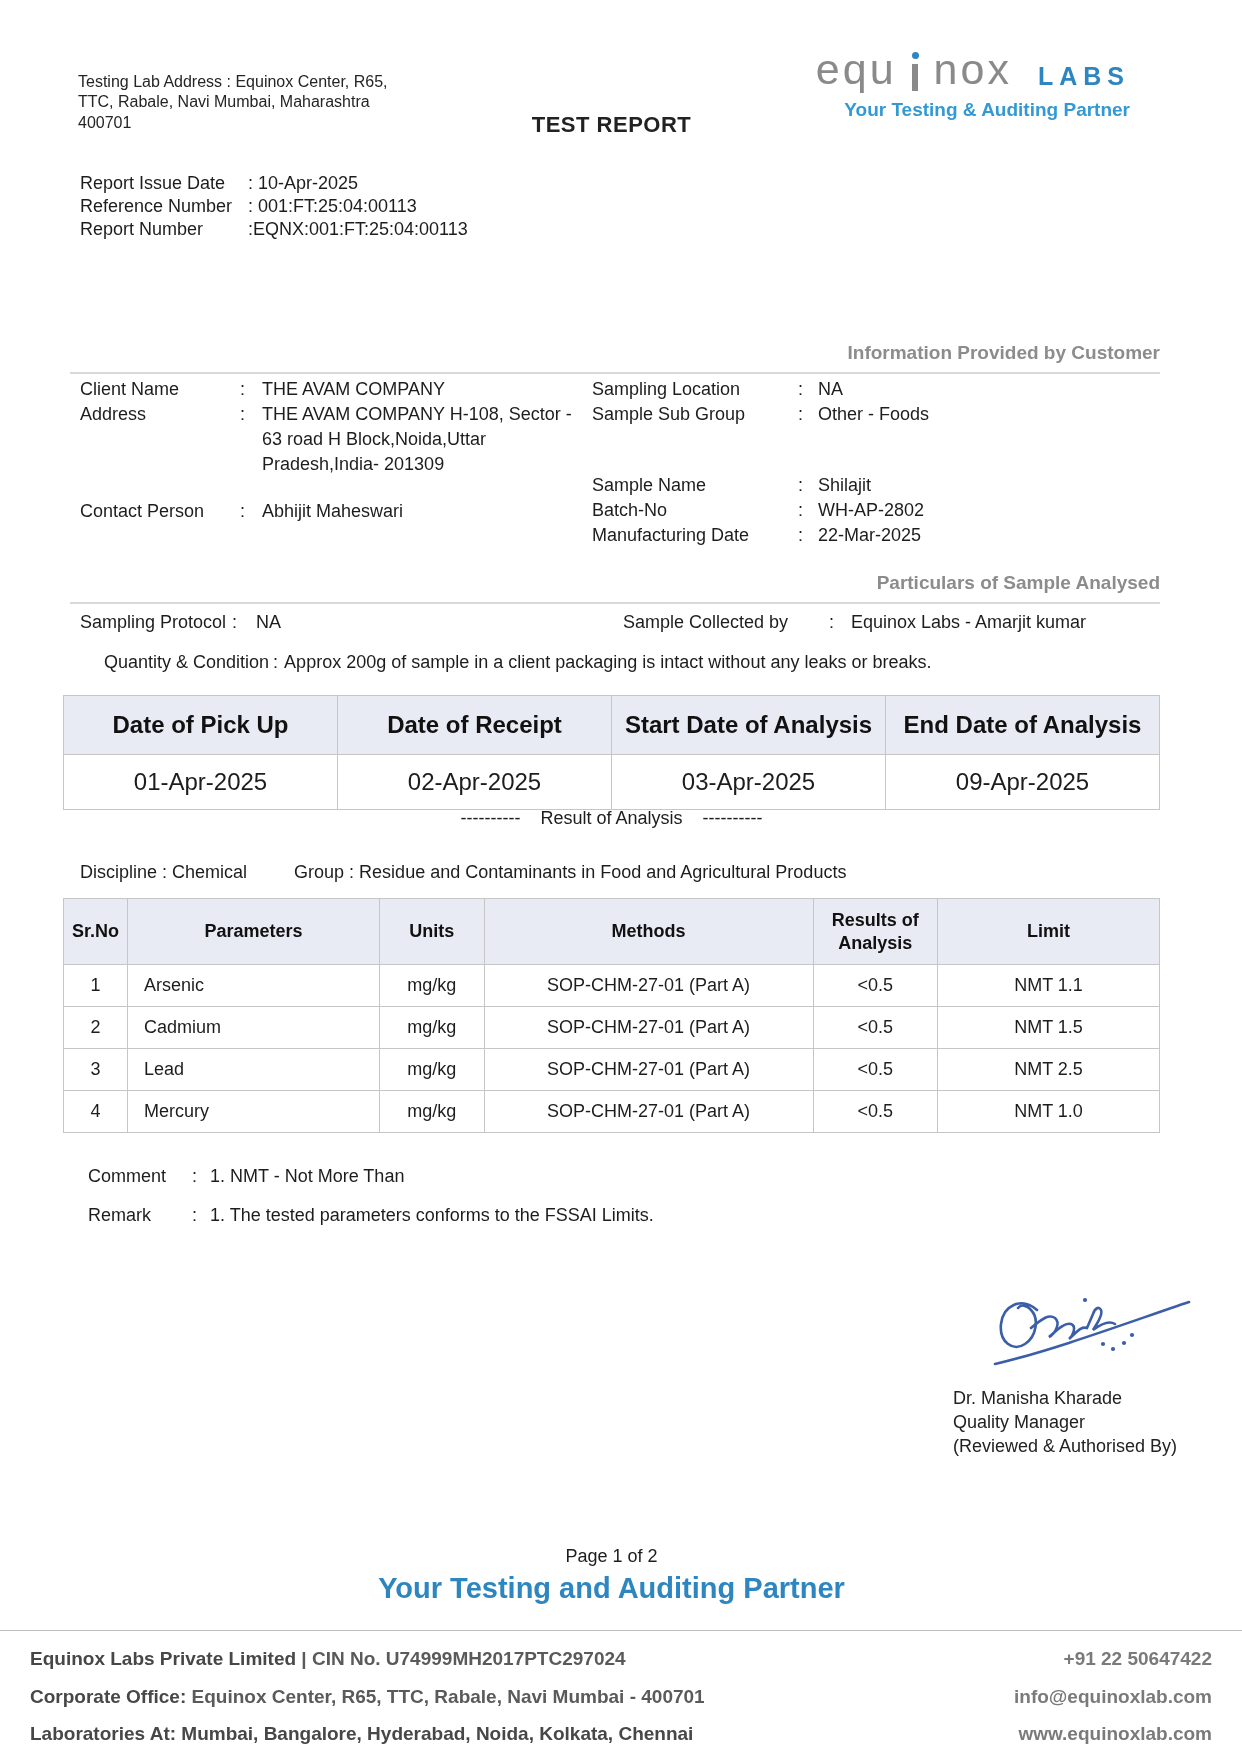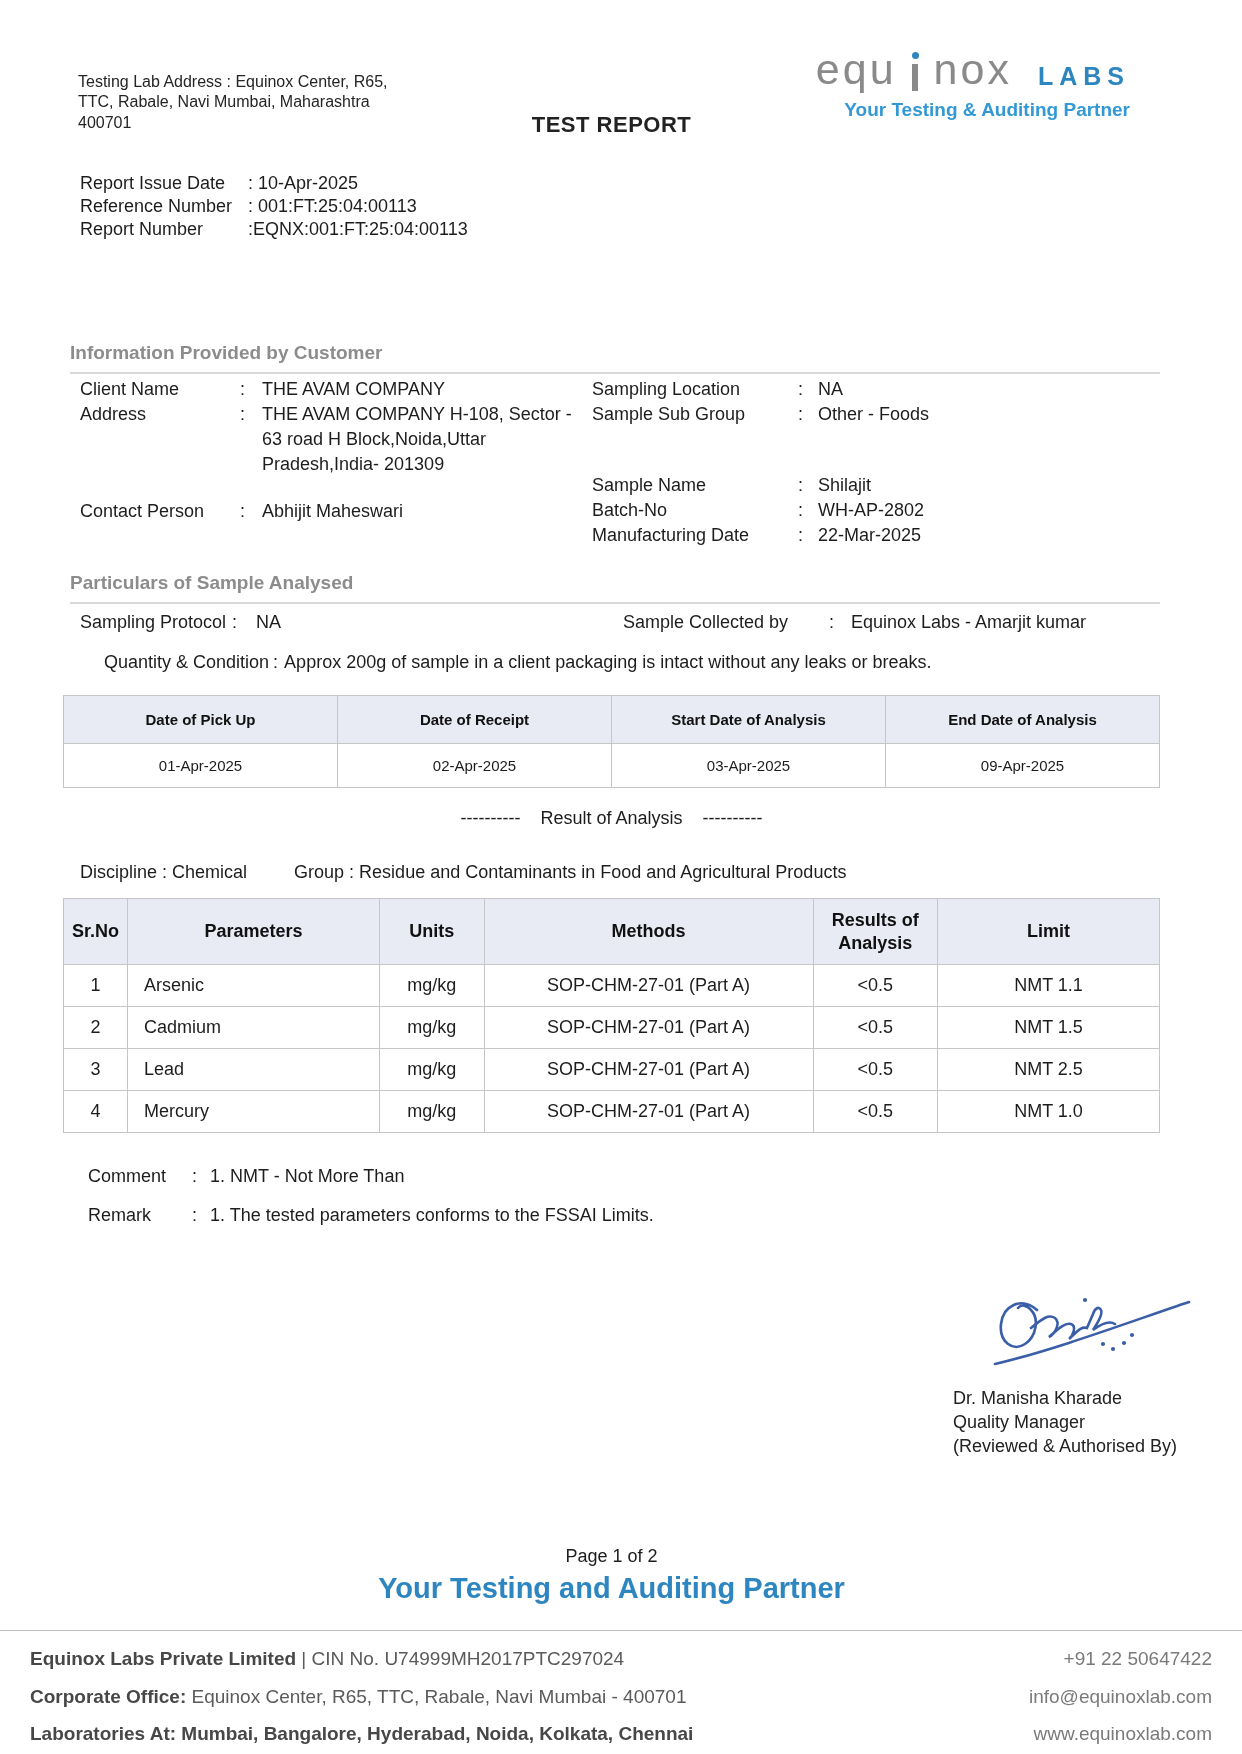--- a/index.html
+++ b/index.html
@@ -15,42 +15,42 @@
   .logo-i .dot { width:7px; height:7px; border-radius:50%; background:#2e86c1; margin-bottom:5px; }
   .logo-i .stem { width:6px; height:27px; background:#8a8a8a; }
   .logo-labs { font-size:25px; font-weight:600; color:#2e86c1; letter-spacing:6px; margin-left:14px; line-height:1.15; }
   .logo-tagline { margin-top:8px; font-size:19px; font-weight:700; color:#3399d4; text-align:right; }
 
   .report-title { position:absolute; left:63px; top:112px; width:1097px; text-align:center; font-size:22px; font-weight:700; color:#222; letter-spacing:0.5px; }
 
   .meta { position:absolute; left:80px; top:172px; font-size:18px; }
   .meta-row { display:grid; grid-template-columns:168px auto; line-height:23px; }
 
-  .section-heading { position:absolute; left:70px; width:1090px; font-size:19px; font-weight:700; color:#8c8c8c; border-bottom:2px solid #d9d9d9; padding-bottom:8px; }
+  .section-heading { position:absolute; left:70px; width:1090px; font-size:19px; font-weight:700; color:#8c8c8c; border-bottom:2px solid #d9d9d9; padding-bottom:8px;text-align:right; }
   .heading-customer { top:342px; }
   .heading-particulars { top:572px; }
 
   .customer { position:absolute; left:80px; top:377px; width:1080px; display:flex;gap:16px; }
   .cust-col-left { width:496px; }
   .cust-col-right { flex:1; }
   .info-row { display:grid; line-height:25px; font-size:18px; }
   .cust-col-left .info-row { grid-template-columns:160px 22px auto; }
   .cust-col-right .info-row { grid-template-columns:206px 20px auto; }
   .spacer22 { height:22px; } .spacer46 { height:46px; }
 
   .sampling-row { position:absolute; left:80px; top:612px; width:1080px; font-size:18px; }
   .sampling-left { display:inline-grid; grid-template-columns:152px 24px auto; }
   .sampling-right { position:absolute; left:543px; top:0; display:grid; grid-template-columns:206px 22px auto; }
 
   .quantity-row { position:absolute; left:80px; top:652px; font-size:18px;margin-left:24px; }
   .quantity-row .q-label { margin-right:4px; }
   .quantity-row .q-colon { margin-right:6px; }
 
   table { border-collapse:collapse; }
-  .dates-table { position:absolute; left:63px; top:695px; width:1097px; font-size:15px; }
+  .dates-table { position:absolute; left:63px; top:695px; width:1097px; font-size:24px; }
   .dates-table th { background:#e9ebf4; font-weight:700; color:#111; border:1px solid #c6c6c6; padding:15px 8px; text-align:center; }
   .dates-table td { border:1px solid #c6c6c6; padding:13px 8px; text-align:center; }
 
   .result-divider { position:absolute; left:63px; top:808px; width:1097px; text-align:center; font-size:18px; }
   .result-divider span { margin:0 10px; }
 
   .discipline-row { position:absolute; left:80px; top:862px; font-size:18px; }
   .discipline-row .group-part { margin-left:42px; }
 
   .results-table { position:absolute; left:63px; top:898px; width:1097px; font-size:18px; }
@@ -61,21 +61,21 @@
   .note-row { position:absolute; left:88px; font-size:18px; display:grid; grid-template-columns:104px 18px auto; }
   .comment-row { top:1166px; }
   .remark-row { top:1205px; }
 
   .signature { position:absolute; left:985px; top:1288px; width:212px; height:86px; }
   .signatory { position:absolute; right:65px; top:1386px; text-align:left; font-size:18px; line-height:24px; color:#222; }
 
   .page-number { position:absolute; left:63px; top:1546px; width:1097px; text-align:center; font-size:18px; }
   .footer-tagline { position:absolute; left:63px; top:1572px; width:1097px; text-align:center; font-size:29px; font-weight:700; color:#2e86c1; }
 
-  .footer { position:absolute; left:0; right:0; top:1630px; bottom:0; border-top:1px solid #bdbdbd; padding:15px 30px 0 30px; }
+  .footer { position:absolute; left:0; right:0; top:1630px; bottom:0; border-top:1px solid #bdbdbd; padding:15px 30px 0 30px;font-weight:bold; }
   .footer-row { display:flex; justify-content:space-between; align-items:baseline; margin-bottom:12px; font-size:19px; color:#5a5a5a; line-height:1.35; }
   .footer-row b { color:#474747; }
   .footer-right { color:#7a7a7a; }
 </style>
 </head>
 <body>
 
 <div class="page">
 
   <div class="lab-address">Testing Lab Address : Equinox Center, R65,

